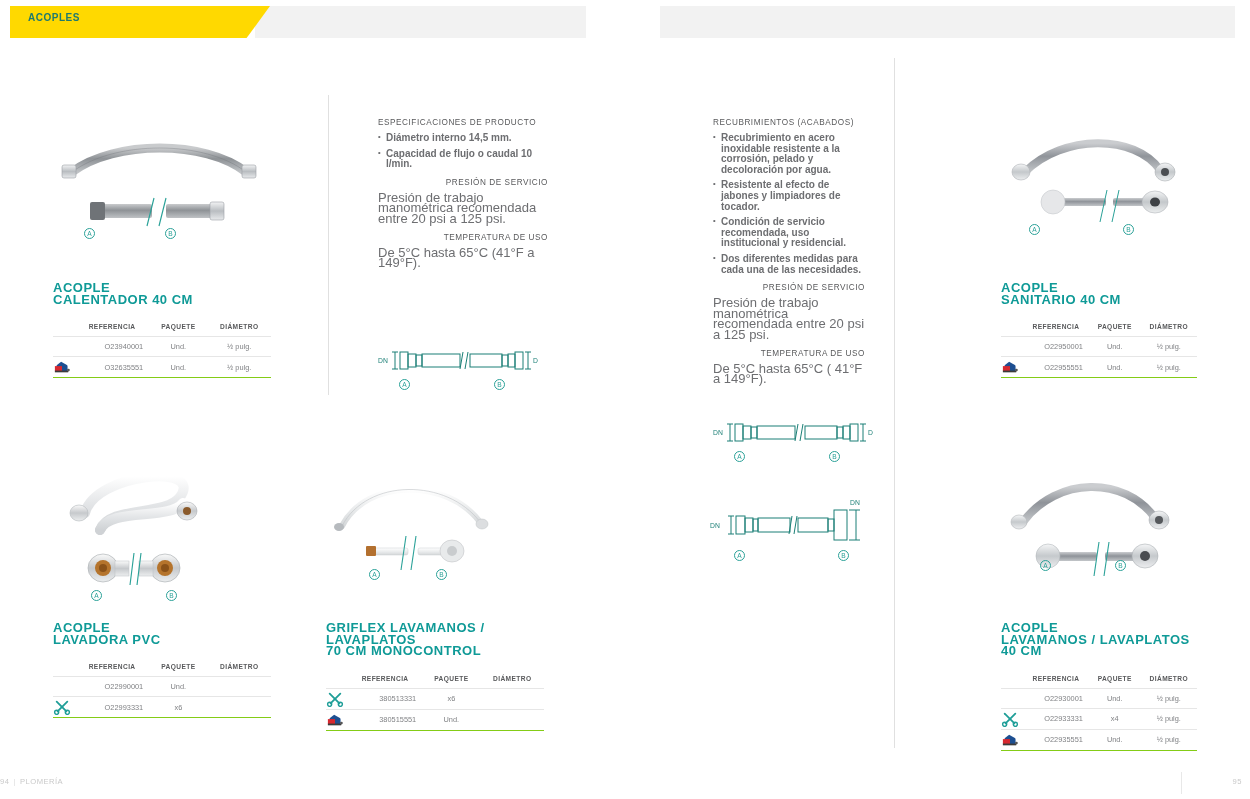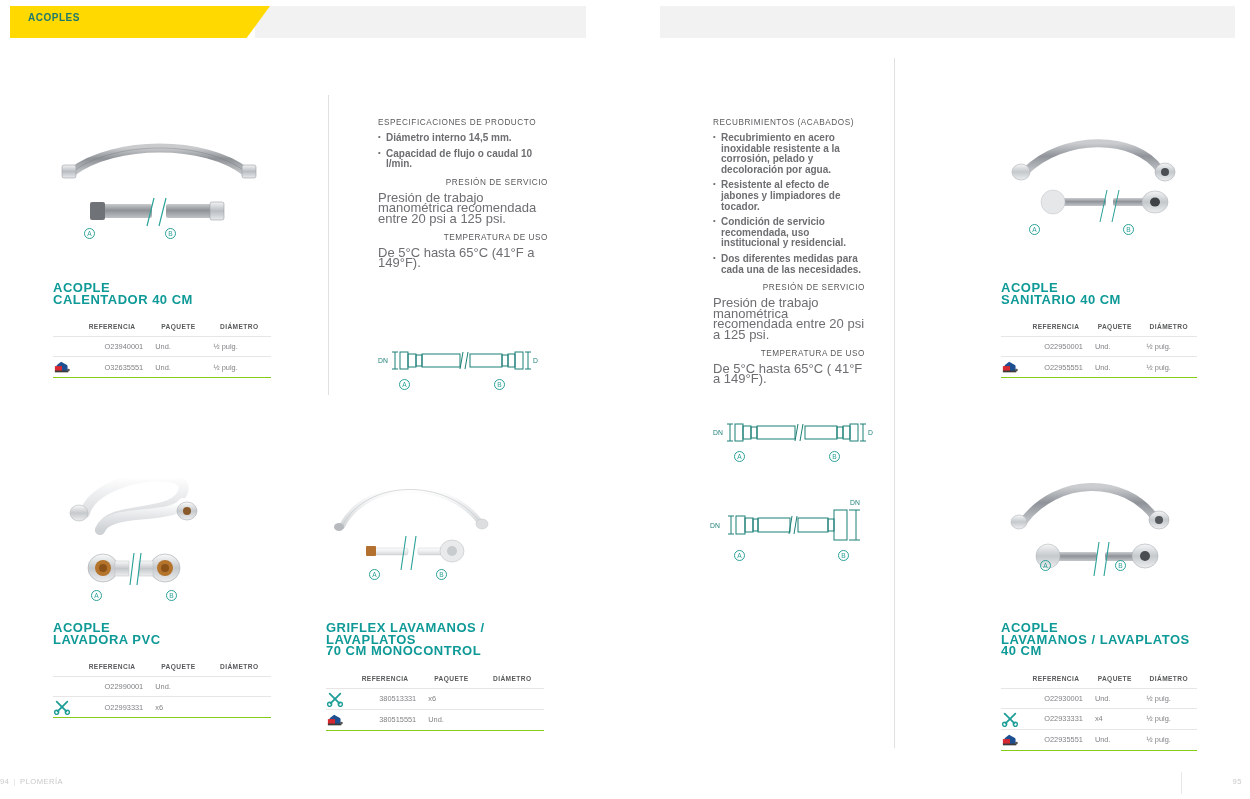--- a/index.html
+++ b/index.html
@@ -59,21 +59,21 @@
     letter-spacing:.5px; line-height:11.5px; text-transform:uppercase;
   }
 
   table.ptable { border-collapse:collapse; }
   table.ptable th {
     font-size:6.6px; font-weight:bold; color:#58595b; letter-spacing:.4px;
     text-align:center; padding:4px 6px 6px 6px; text-transform:uppercase;
     white-space:nowrap;
   }
   table.ptable td {
-    font-size:7.4px; color:#808285; text-align:left;
+    font-size:7.4px; color:#808285; text-align:center;
     padding:5px 6px; border-top:1px solid #e6e6e6; white-space:nowrap;
   }
   table.ptable tr:last-child td { border-bottom:1px solid #84cc16; }
   table.ptable td.ref { text-align:right; }
   table.ptable td.icn {
     width:22px; padding:2px 2px 2px 0; text-align:center;
   }
 
   .icon-svg { display:block; width:18px; height:16px; }
 

